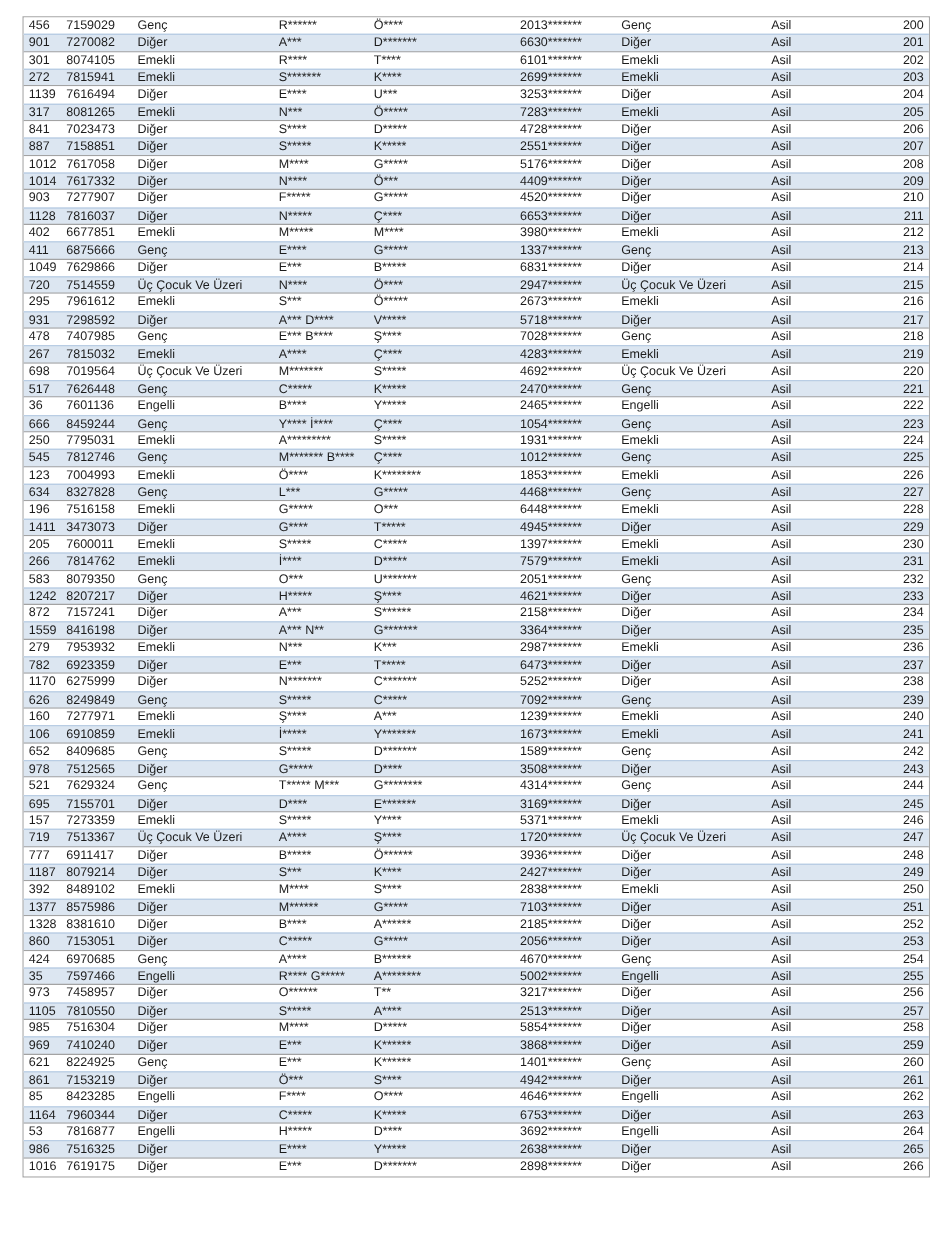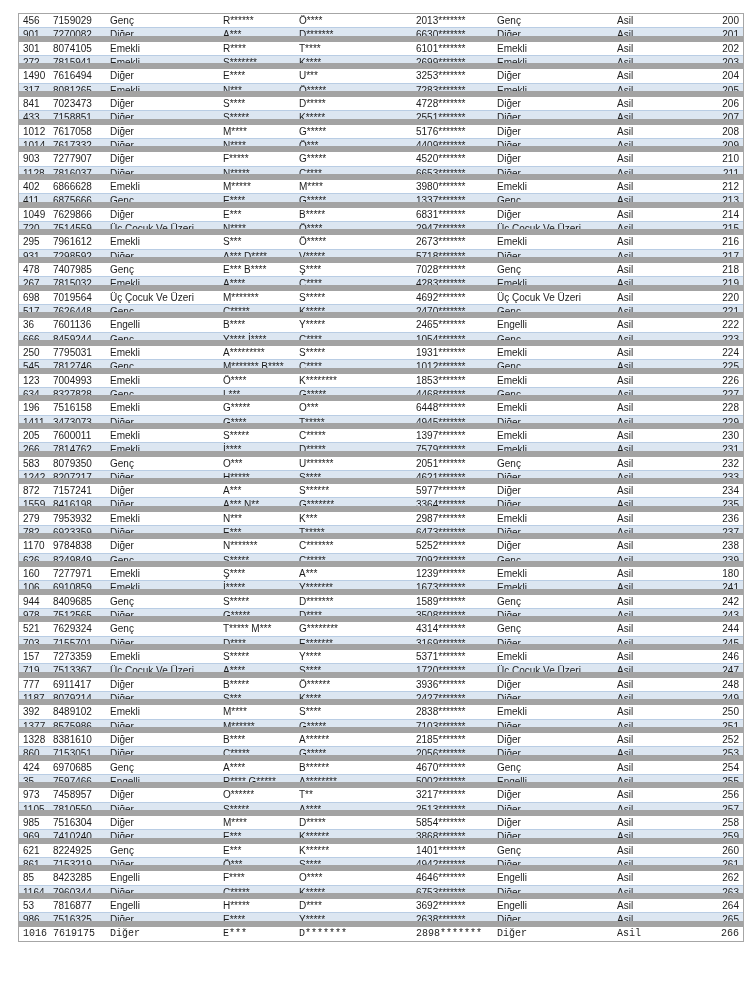--- a/index.html
+++ b/index.html
@@ -20,25 +20,25 @@
     background:#ffffff;
   }
   .row{
     display:grid;
     grid-template-columns:30px 57px 113px 76px 117px 81px 120px 86px 1fr;
     height:14.34px;
     box-sizing:border-box;
     border-bottom:1px solid #cdd9ea;
     background:#ffffff;
   }
-  .row:last-child{border-bottom:none;font-family:Liberation Mono, monospace;}
+  .row:last-child{border-bottom:none;}
   .row.band{
     background:var(--band,#dce6f1);
     border-top:1px solid #b9cde4;
-    border-bottom:6px solid #a3a3a3;
+    border-bottom:1px solid #a3a3a3;
     margin-top:-1px;
   }
   .cell{
     font-size:10px;
     line-height:13.5px;
     white-space:nowrap;
     overflow:hidden;
     padding-left:4px;
     box-sizing:border-box;
   }
@@ -88,21 +88,21 @@
         <div class="cell c2">7815941</div>
         <div class="cell c3">Emekli</div>
         <div class="cell c4">S*******</div>
         <div class="cell c5">K****</div>
         <div class="cell c6">2699*******</div>
         <div class="cell c7">Emekli</div>
         <div class="cell c8">Asil</div>
         <div class="cell c9">203</div>
       </div>
       <div class="row">
-        <div class="cell c1">1490</div>
+        <div class="cell c1">1139</div>
         <div class="cell c2">7616494</div>
         <div class="cell c3">Diğer</div>
         <div class="cell c4">E****</div>
         <div class="cell c5">U***</div>
         <div class="cell c6">3253*******</div>
         <div class="cell c7">Diğer</div>
         <div class="cell c8">Asil</div>
         <div class="cell c9">204</div>
       </div>
       <div class="row band">
@@ -121,21 +121,21 @@
         <div class="cell c2">7023473</div>
         <div class="cell c3">Diğer</div>
         <div class="cell c4">S****</div>
         <div class="cell c5">D*****</div>
         <div class="cell c6">4728*******</div>
         <div class="cell c7">Diğer</div>
         <div class="cell c8">Asil</div>
         <div class="cell c9">206</div>
       </div>
       <div class="row band">
-        <div class="cell c1">433</div>
+        <div class="cell c1">887</div>
         <div class="cell c2">7158851</div>
         <div class="cell c3">Diğer</div>
         <div class="cell c4">S*****</div>
         <div class="cell c5">K*****</div>
         <div class="cell c6">2551*******</div>
         <div class="cell c7">Diğer</div>
         <div class="cell c8">Asil</div>
         <div class="cell c9">207</div>
       </div>
       <div class="row">
@@ -177,21 +177,21 @@
         <div class="cell c3">Diğer</div>
         <div class="cell c4">N*****</div>
         <div class="cell c5">Ç****</div>
         <div class="cell c6">6653*******</div>
         <div class="cell c7">Diğer</div>
         <div class="cell c8">Asil</div>
         <div class="cell c9">211</div>
       </div>
       <div class="row">
         <div class="cell c1">402</div>
-        <div class="cell c2">6866628</div>
+        <div class="cell c2">6677851</div>
         <div class="cell c3">Emekli</div>
         <div class="cell c4">M*****</div>
         <div class="cell c5">M****</div>
         <div class="cell c6">3980*******</div>
         <div class="cell c7">Emekli</div>
         <div class="cell c8">Asil</div>
         <div class="cell c9">212</div>
       </div>
       <div class="row band">
         <div class="cell c1">411</div>
@@ -423,21 +423,21 @@
         <div class="cell c7">Diğer</div>
         <div class="cell c8">Asil</div>
         <div class="cell c9">233</div>
       </div>
       <div class="row">
         <div class="cell c1">872</div>
         <div class="cell c2">7157241</div>
         <div class="cell c3">Diğer</div>
         <div class="cell c4">A***</div>
         <div class="cell c5">S******</div>
-        <div class="cell c6">5977*******</div>
+        <div class="cell c6">2158*******</div>
         <div class="cell c7">Diğer</div>
         <div class="cell c8">Asil</div>
         <div class="cell c9">234</div>
       </div>
       <div class="row band">
         <div class="cell c1">1559</div>
         <div class="cell c2">8416198</div>
         <div class="cell c3">Diğer</div>
         <div class="cell c4">A*** N**</div>
         <div class="cell c5">G*******</div>
@@ -463,21 +463,21 @@
         <div class="cell c3">Diğer</div>
         <div class="cell c4">E***</div>
         <div class="cell c5">T*****</div>
         <div class="cell c6">6473*******</div>
         <div class="cell c7">Diğer</div>
         <div class="cell c8">Asil</div>
         <div class="cell c9">237</div>
       </div>
       <div class="row">
         <div class="cell c1">1170</div>
-        <div class="cell c2">9784838</div>
+        <div class="cell c2">6275999</div>
         <div class="cell c3">Diğer</div>
         <div class="cell c4">N*******</div>
         <div class="cell c5">C*******</div>
         <div class="cell c6">5252*******</div>
         <div class="cell c7">Diğer</div>
         <div class="cell c8">Asil</div>
         <div class="cell c9">238</div>
       </div>
       <div class="row band">
         <div class="cell c1">626</div>
@@ -492,35 +492,35 @@
       </div>
       <div class="row">
         <div class="cell c1">160</div>
         <div class="cell c2">7277971</div>
         <div class="cell c3">Emekli</div>
         <div class="cell c4">Ş****</div>
         <div class="cell c5">A***</div>
         <div class="cell c6">1239*******</div>
         <div class="cell c7">Emekli</div>
         <div class="cell c8">Asil</div>
-        <div class="cell c9">180</div>
+        <div class="cell c9">240</div>
       </div>
       <div class="row band">
         <div class="cell c1">106</div>
         <div class="cell c2">6910859</div>
         <div class="cell c3">Emekli</div>
         <div class="cell c4">İ*****</div>
         <div class="cell c5">Y*******</div>
         <div class="cell c6">1673*******</div>
         <div class="cell c7">Emekli</div>
         <div class="cell c8">Asil</div>
         <div class="cell c9">241</div>
       </div>
       <div class="row">
-        <div class="cell c1">944</div>
+        <div class="cell c1">652</div>
         <div class="cell c2">8409685</div>
         <div class="cell c3">Genç</div>
         <div class="cell c4">S*****</div>
         <div class="cell c5">D*******</div>
         <div class="cell c6">1589*******</div>
         <div class="cell c7">Genç</div>
         <div class="cell c8">Asil</div>
         <div class="cell c9">242</div>
       </div>
       <div class="row band">
@@ -539,21 +539,21 @@
         <div class="cell c2">7629324</div>
         <div class="cell c3">Genç</div>
         <div class="cell c4">T***** M***</div>
         <div class="cell c5">G********</div>
         <div class="cell c6">4314*******</div>
         <div class="cell c7">Genç</div>
         <div class="cell c8">Asil</div>
         <div class="cell c9">244</div>
       </div>
       <div class="row band">
-        <div class="cell c1">703</div>
+        <div class="cell c1">695</div>
         <div class="cell c2">7155701</div>
         <div class="cell c3">Diğer</div>
         <div class="cell c4">D****</div>
         <div class="cell c5">E*******</div>
         <div class="cell c6">3169*******</div>
         <div class="cell c7">Diğer</div>
         <div class="cell c8">Asil</div>
         <div class="cell c9">245</div>
       </div>
       <div class="row">

